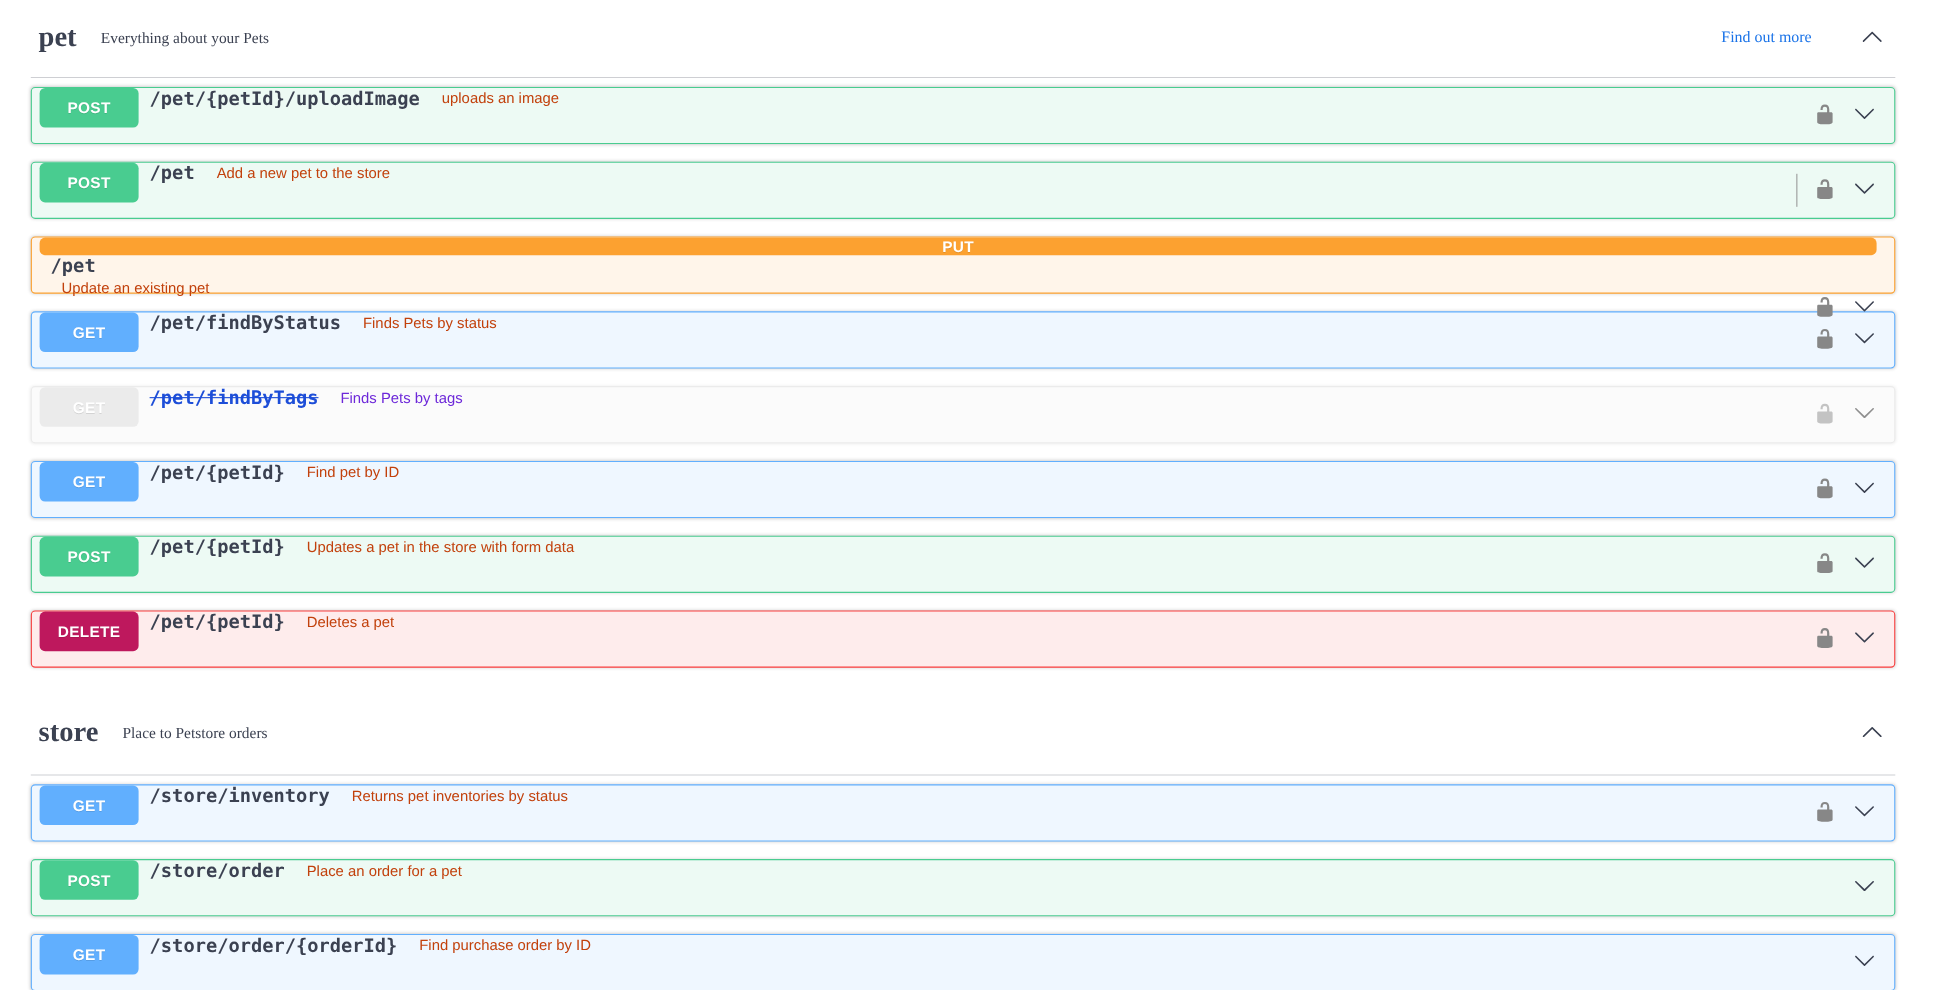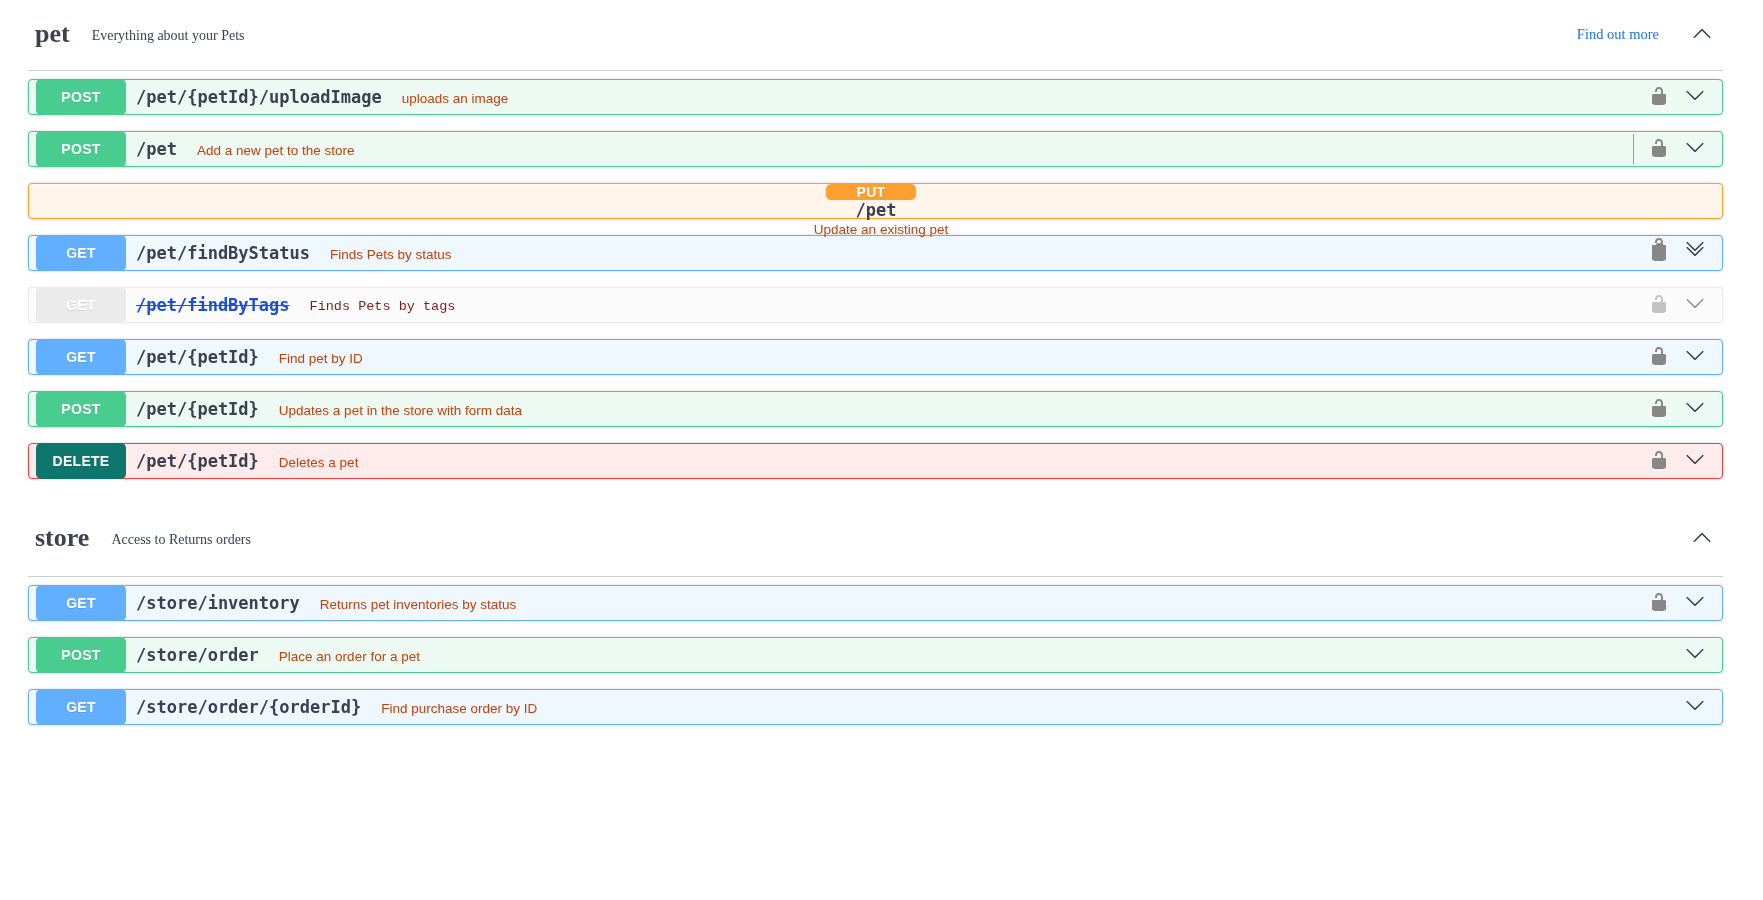--- a/index.html
+++ b/index.html
@@ -16,33 +16,33 @@
     border-bottom:1px solid rgba(59,65,81,.25);
     cursor:pointer;
     font-family:Liberation Serif, serif;
   }
   .tag-header.store{margin-top:25px;padding-bottom:22px;}
   .tag-left{display:flex;align-items:center;}
   .tag-title{
     margin:0;font-size:26px;line-height:32px;font-weight:700;color:#3b4151;
   }
   .tag-desc{margin:0 0 0 22px;font-size:14px;color:#3b4151;padding-top:3px;}
-  .tag-right{display:flex;align-items:center;gap:32px;}
+  .tag-right{display:flex;align-items:center;gap:44px;}
   .ext-link{font-size:14.5px;text-decoration:none;cursor:pointer;}
   .chev{width:22px;height:22px;display:flex;align-items:center;justify-content:center;cursor:pointer;}
   .chev svg{width:20px;height:20px;fill:#3b4151;}
   .chev.up svg{transform:rotate(180deg);}
 
   
   .ops{padding-top:8px;}
   .opblock{
-    height:36px;box-sizing:border-box;
+    height:52px;box-sizing:border-box;
     margin:0 0 16px 0;
     border:1px solid;border-radius:4px;
-    display:flex;align-items:center;
+    display:flex;
     padding:0 16px 0 7px;
     box-shadow:0 0 3px rgba(0,0,0,.19);
     cursor:pointer;
   }
   .badge{
     min-width:90px;height:36px;box-sizing:border-box;
     border-radius:5px;
     display:flex;align-items:center;justify-content:center;
     font-size:14px;font-weight:700;color:#fff;
     text-shadow:0 1px 0 rgba(0,0,0,.1);
@@ -64,27 +64,27 @@
   .cursor-line{width:1px;height:30px;background:#9a9a9a;}
 
   
   .m-get{background:#eff7ff;border-color:#61affe;}
   .m-get .badge{background:#61affe;}
   .m-post{background:#edfaf4;border-color:#49cc90;}
   .m-post .badge{background:#49cc90;}
   .m-put{background:#fff5ea;border-color:#fca130;flex-direction:column;}
   .m-put .badge{background:#fca130;}
   .m-delete{background:#feecec;border-color:#f93e3e;}
-  .m-delete .badge{background:#0f766e;}
+  .m-delete .badge{background:#be185d;}
 
   
   .deprecated{background:#fbfbfb;border-color:#ebebeb;box-shadow:0 0 3px rgba(0,0,0,.08);}
   .deprecated .badge{background:#ebebeb;}
   .deprecated .path{color:#1d4ed8;text-decoration:line-through;}
-  .deprecated .summary{color:#7f1d1d;font-family:Liberation Mono, monospace;}
+  .deprecated .summary{color:#6d28d9;}
   .deprecated .lock-btn svg{fill:#c3c3c3;}
   .deprecated .arrow-btn svg{fill:#8f8f8f;}
 </style>
 </head>
 <body>
 
 <div class="wrap">
 
   <div class="tag-header">
     <div class="tag-left">
@@ -282,21 +282,21 @@
               </svg>
 </span>
           </span>
     </span>
   </div>
 </div>
 
   <div class="tag-header store">
     <div class="tag-left">
       <h3 class="tag-title">store</h3>
-      <p class="tag-desc">Access to Returns orders</p>
+      <p class="tag-desc">Place to Petstore orders</p>
     </div>
     <div class="tag-right">
       <span class="chev up">
   <svg viewBox="0 0 20 20" aria-hidden="true">
             <path d="M17.418 6.109c.272-.268.709-.268.979 0s.271.701 0 .969l-7.908 7.83c-.27.268-.707.268-.979 0l-7.908-7.83c-.27-.268-.27-.701 0-.969.271-.268.709-.268.979 0L10 13.25l7.418-7.141z"></path>
           </svg>
 </span>
     </div>
   </div>
   <div class="ops">

